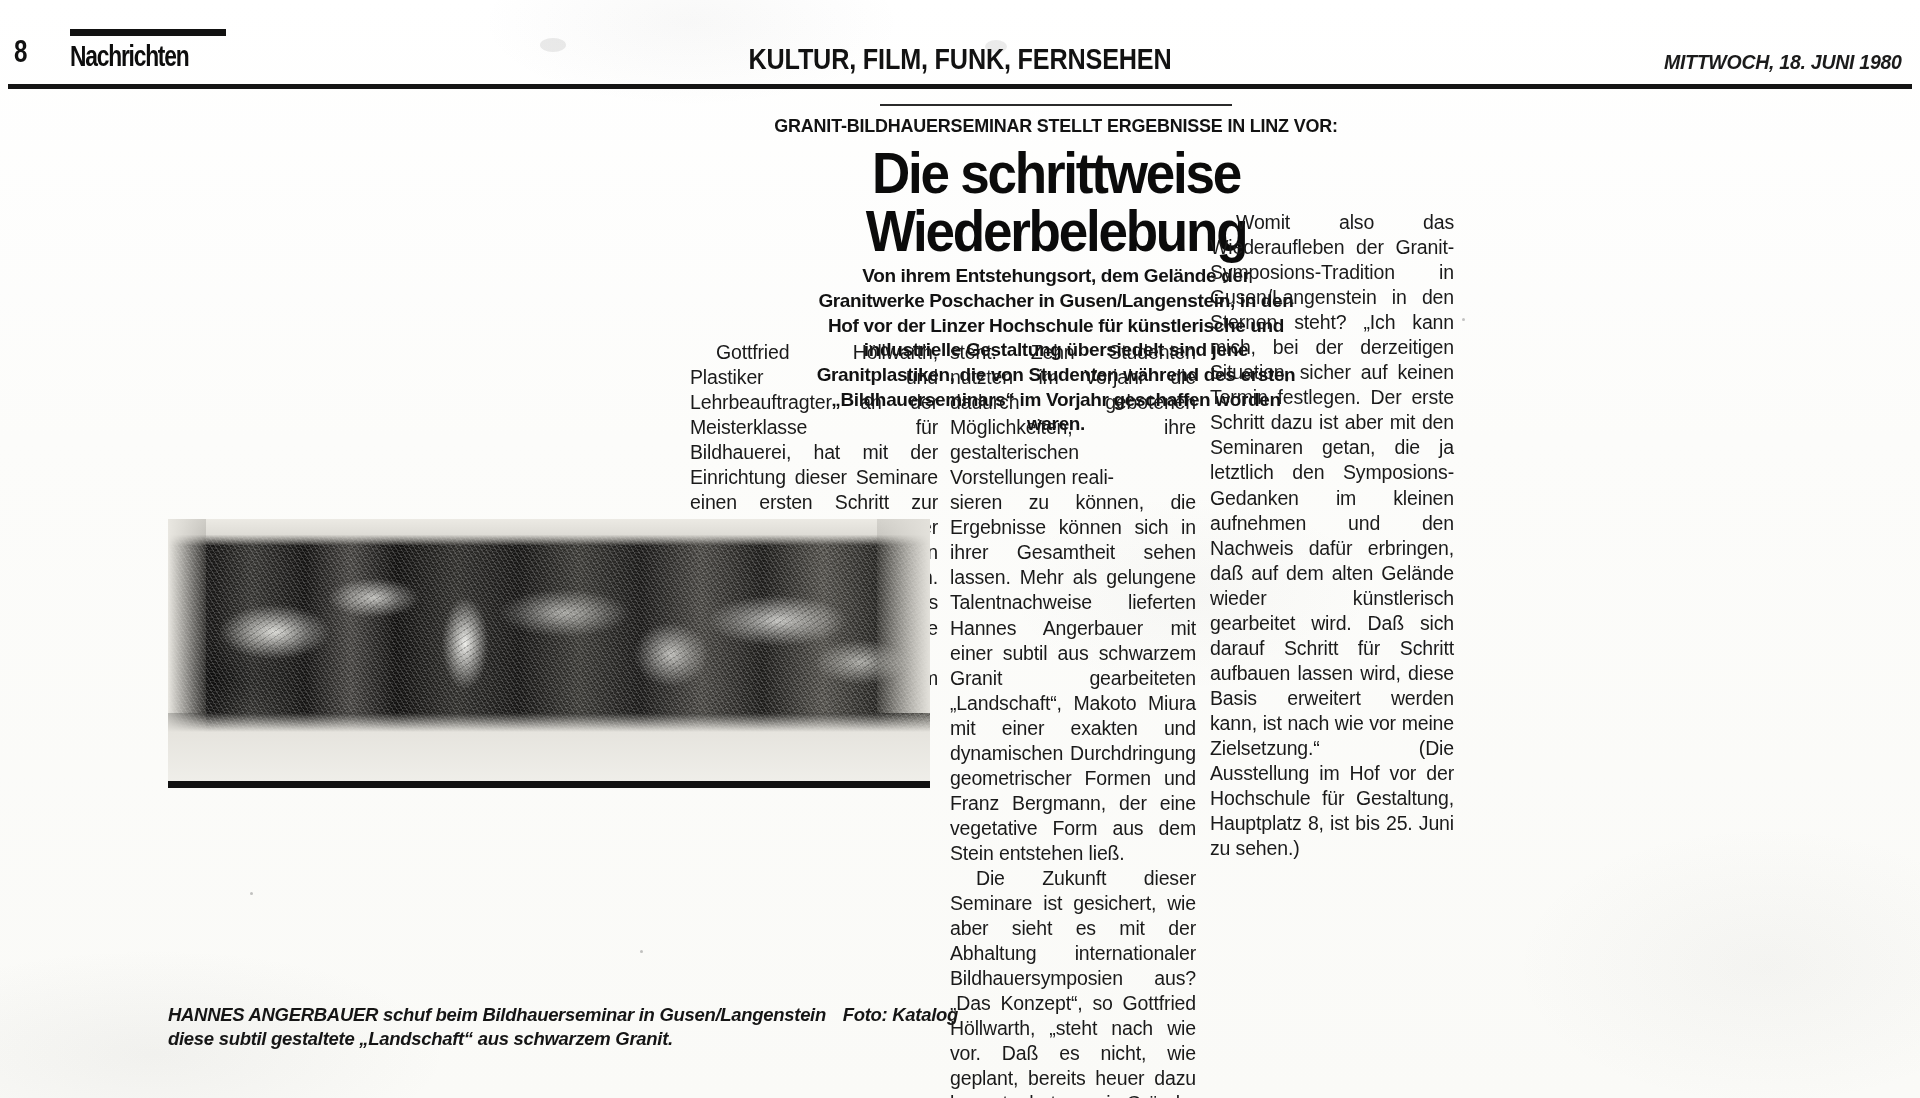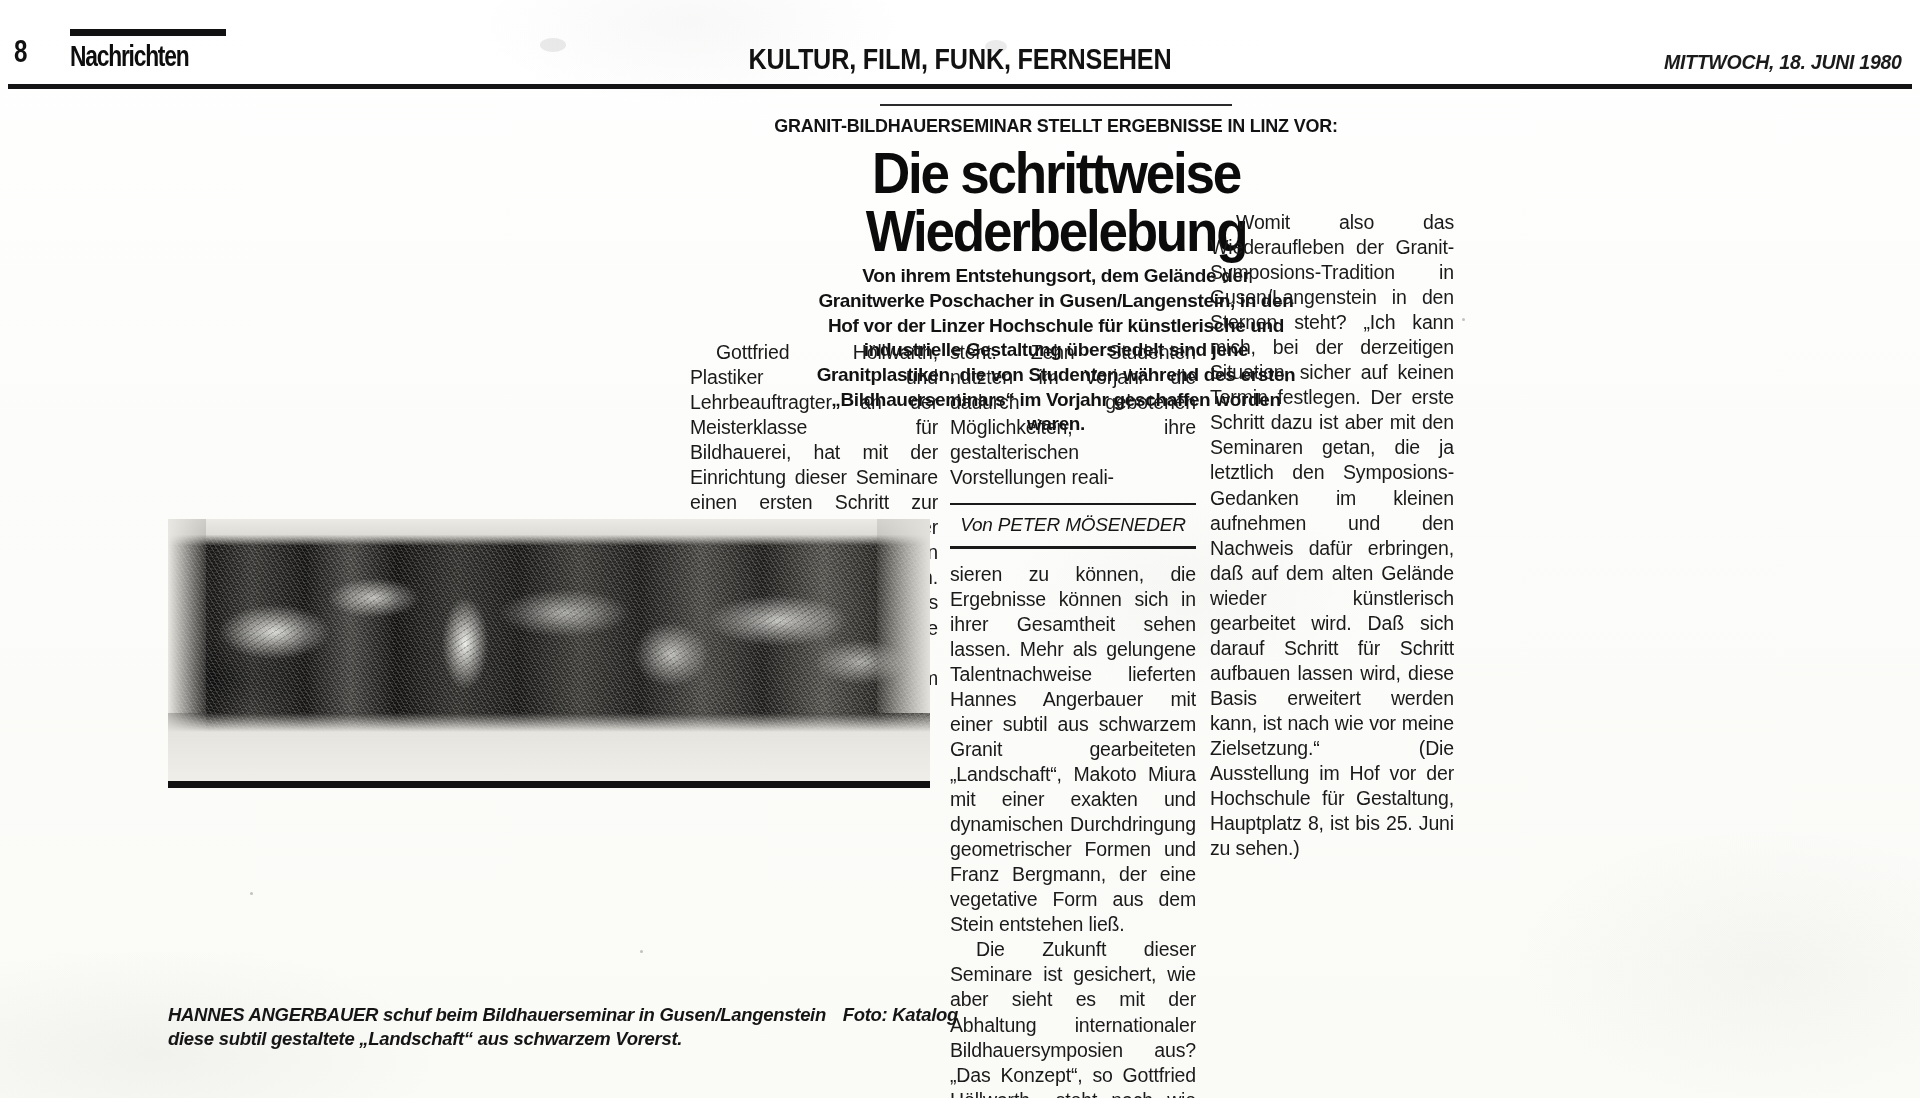--- a/index.html
+++ b/index.html
@@ -320,23 +320,20 @@
     <div class="headline">Die schrittweise Wiederbelebung</div>
     <div class="lead">Von ihrem Entstehungsort, dem Gelände der Granitwerke Poschacher in Gusen/Langenstein, in den Hof vor der Linzer Hochschule für künstlerische und industrielle Gestaltung übersiedelt sind jene Granitplastiken, die von Studenten während des ersten „Bildhauerseminars“ im Vorjahr geschaffen worden waren.</div>
   </div>
 
   <div class="col col-1">
     <p>Gottfried Höllwarth, Plastiker und Lehrbeauftragter an der Meisterklasse für Bildhauerei, hat mit der Einrichtung dieser Seminare einen ersten Schritt zur Wiederbelebung der Bildhauer-Symposien in Gusen/Langenstein getan. Vorerst innerhalb des Studienbetriebs, wobei die Verbindung Industrie/Hochschule im Vordergrund</p>
   </div>
 
   <div class="col col-2">
     <p class="noindent">steht. Zehn Studenten nutzten im Vorjahr die dadurch gebotenen Möglichkeiten, ihre gestalterischen Vorstellungen reali-</p>
-    <div class="byline-box">
-      <span class="byline-text">Von PETER MÖSENEDER</span>
-    </div>
     <p class="noindent">sieren zu können, die Ergebnisse können sich in ihrer Gesamtheit sehen lassen. Mehr als gelungene Talentnachweise lieferten Hannes Angerbauer mit einer subtil aus schwarzem Granit gearbeiteten „Landschaft“, Makoto Miura mit einer exakten und dynamischen Durchdringung geometrischer Formen und Franz Bergmann, der eine vegetative Form aus dem Stein entstehen ließ.</p>
     <p>Die Zukunft dieser Seminare ist gesichert, wie aber sieht es mit der Abhaltung internationaler Bildhauersymposien aus? „Das Konzept“, so Gottfried Höllwarth, „steht nach wie vor. Daß es nicht, wie geplant, bereits heuer dazu kommt, hat zwei Gründe: von meiner Seite aus durch Arbeitsüberlastungen</p>
   </div>
 
   <div class="col col-3">
     <p>Womit also das Wiederaufleben der Granit-Symposions-Tradition in Gusen/Langenstein in den Sternen steht? „Ich kann mich, bei der derzeitigen Situation, sicher auf keinen Termin festlegen. Der erste Schritt dazu ist aber mit den Seminaren getan, die ja letztlich den Symposions-Gedanken im kleinen aufnehmen und den Nachweis dafür erbringen, daß auf dem alten Gelände wieder künstlerisch gearbeitet wird. Daß sich darauf Schritt für Schritt aufbauen lassen wird, diese Basis erweitert werden kann, ist nach wie vor meine Zielsetzung.“ (Die Ausstellung im Hof vor der Hochschule für Gestaltung, Hauptplatz 8, ist bis 25. Juni zu sehen.)</p>
 
   </div>
 
   <div class="photo-wrap">
@@ -347,21 +344,21 @@
       <div class="topwall"></div>
       <div class="leftwall"></div>
       <div class="rightwall"></div>
       <div class="floor"></div>
     </div>
     <div class="photo-baseline"></div>
   </div>
 
   <div class="caption">
     <span class="credit">Foto: Katalog</span>
-    <span>HANNES ANGERBAUER schuf beim Bildhauerseminar in Gusen/Langenstein diese subtil gestaltete „Landschaft“ aus schwarzem Vorerst.</span>
+    <span>HANNES ANGERBAUER schuf beim Bildhauerseminar in Gusen/Langenstein diese subtil gestaltete „Landschaft“ aus schwarzem Granit.</span>
   </div>
 
   <div class="speck" style="left:540px; top:38px;  width:26px; height:14px; background:rgba(60,60,58,0.10);"></div>
   <div class="speck" style="left:985px; top:40px;  width:22px; height:13px; background:rgba(60,60,58,0.10);"></div>
   <div class="speck" style="left:1378px; top:720px; width:3px; height:3px;"></div>
   <div class="speck" style="left:1462px; top:318px; width:3px; height:3px;"></div>
   <div class="speck" style="left:250px;  top:892px; width:3px; height:3px;"></div>
   <div class="speck" style="left:640px;  top:950px; width:3px; height:3px;"></div>
 </div>
 

